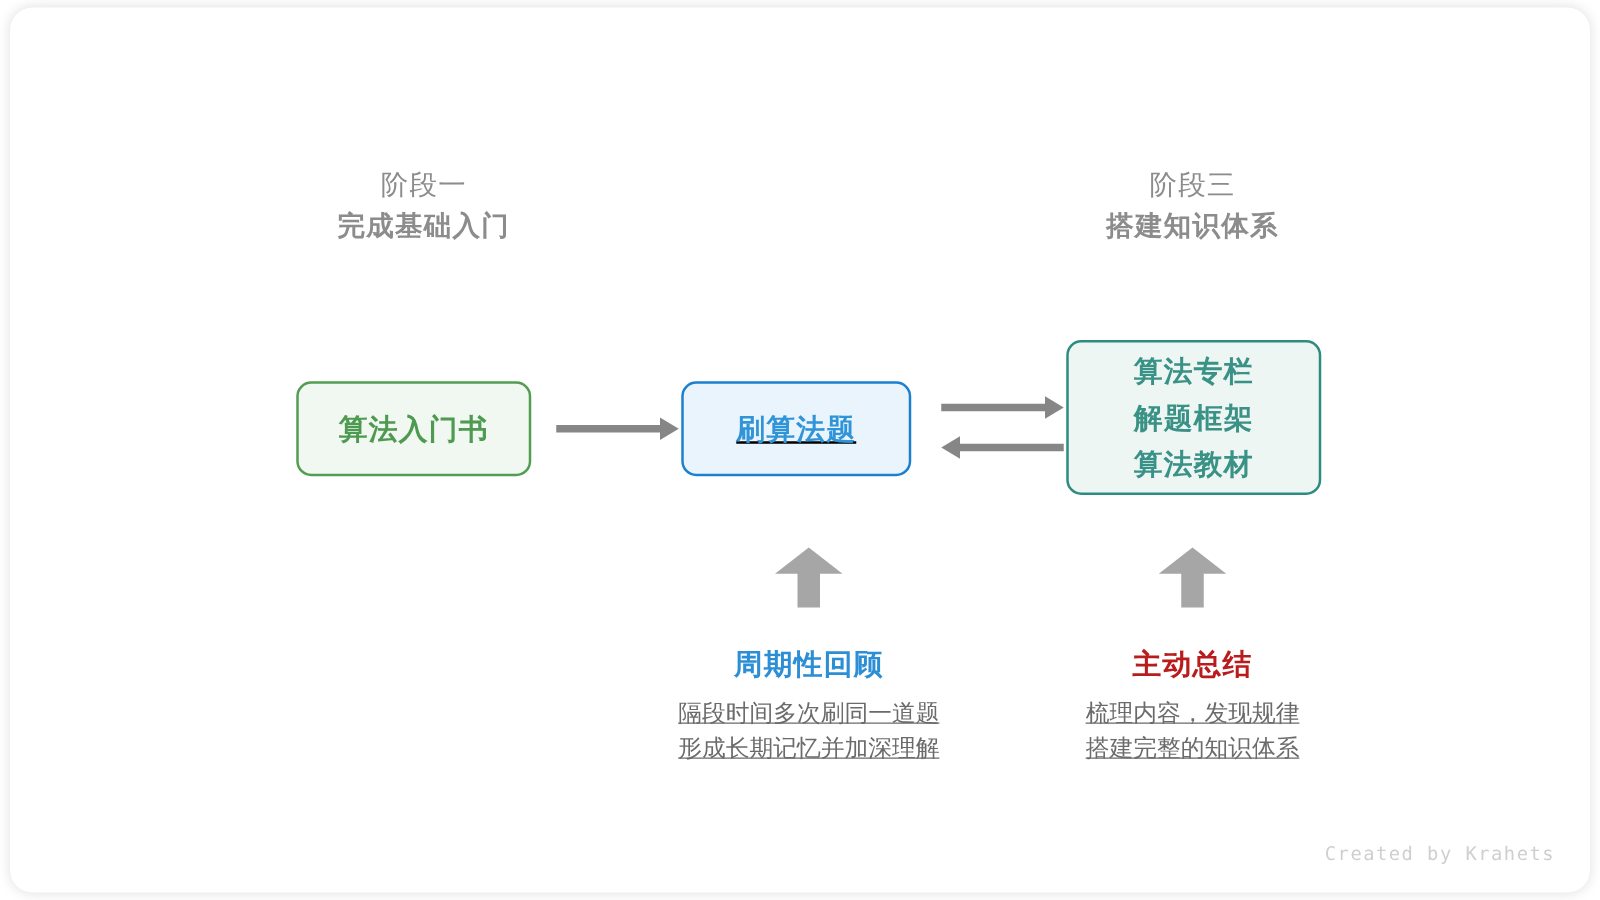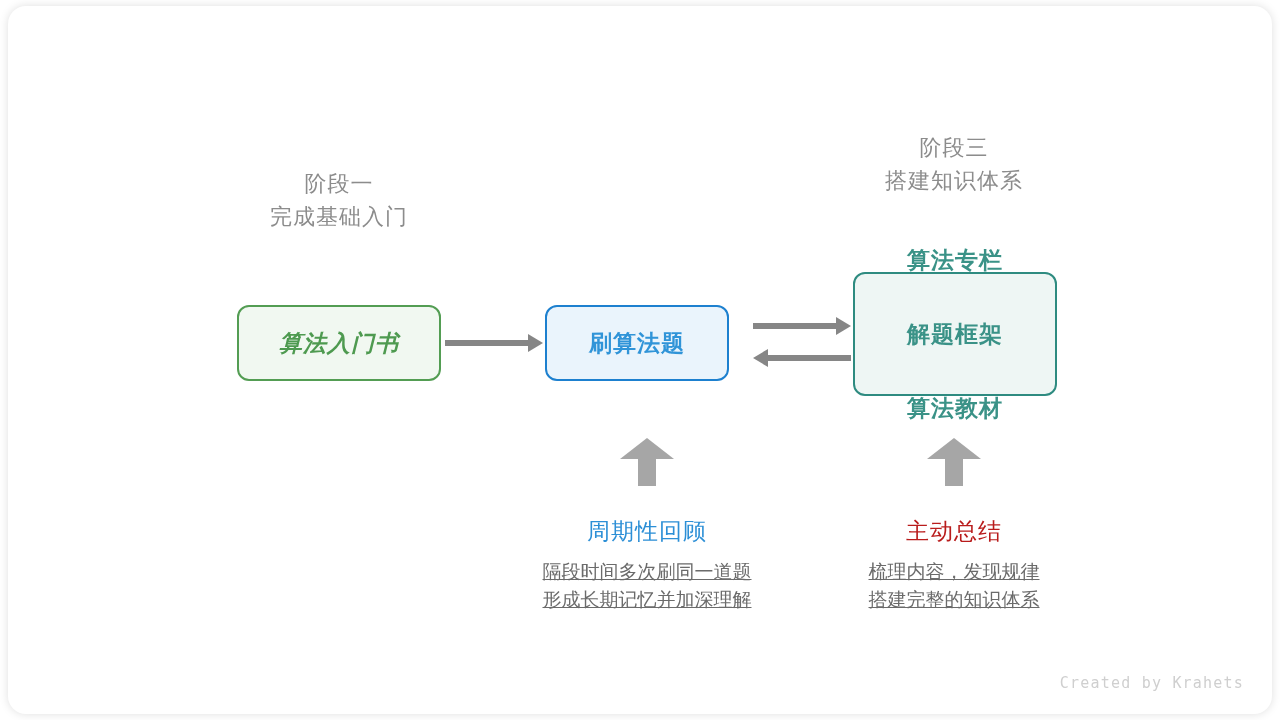--- a/index.html
+++ b/index.html
@@ -33,26 +33,26 @@
   .stage-header .stage-label {
     font-size: 22px;
     color: #8c8c8c;
     line-height: 32px;
     letter-spacing: 1px;
     white-space: nowrap;
   }
   .stage-header .stage-title {
     font-size: 22px;
     color: #8c8c8c;
-    font-weight: normal;
+    font-weight: bold;
     line-height: 34px;
     letter-spacing: 1px;
     white-space: nowrap;
   }
-  #stage-header-1 { left: 181px; top: 126px; margin-top: 36px; }
+  #stage-header-1 { left: 181px; top: 126px; }
   #stage-header-2 { left: 489px; top: 126px; }
   #stage-header-3 { left: 796px; top: 126px; }
 
   .node-box {
     position: absolute;
     border-radius: 12px;
     border-width: 2px;
     border-style: solid;
     box-sizing: border-box;
     display: flex;
@@ -61,39 +61,38 @@
     justify-content: center;
   }
   .node-box .node-line {
     font-size: 23px;
     font-weight: bold;
     line-height: 37px;
     letter-spacing: 1px;
     white-space: nowrap;
   }
   #node-book {
-    left: 229px; top: 299px; width: 204px; height: 76px;
+    left: 229px; top: 299px; width: 188px; height: 76px;
     background: #f1f8f1;
     border-color: #539d53;
-    font-style: italic;
   }
   #node-book .node-line { color: #4e9a50; }
 
   #node-practice {
     left: 537px; top: 299px; width: 184px; height: 76px;
     background: #eaf4fc;
     border-color: #1d80cf;
+    text-decoration: underline;
   }
   #node-practice .node-line { color: #3094d8; }
 
   #node-knowledge {
     left: 845px; top: 266px; width: 204px; height: 124px;
     background: #eef6f4;
     border-color: #2e8b80;
-    gap: 37px;
   }
   #node-knowledge .node-line { color: #3a9287; }
 
   
   .arrow-h {
     position: absolute;
     height: 6px;
     background: #868686;
   }
   .arrow-h::after {
@@ -145,21 +144,21 @@
   #arrow-up-summary { left: 919px; top: 432px; }
 
   
   .annotation {
     position: absolute;
     width: 340px;
     text-align: center;
   }
   .annotation .annotation-title {
     font-size: 23px;
-    font-weight: normal;
+    font-weight: bold;
     line-height: 34px;
     letter-spacing: 1px;
     white-space: nowrap;
   }
   .annotation .annotation-desc {
     margin-top: 10px;
     font-size: 19px;
     color: #6b6b6b;
     line-height: 28px;
     white-space: nowrap;

